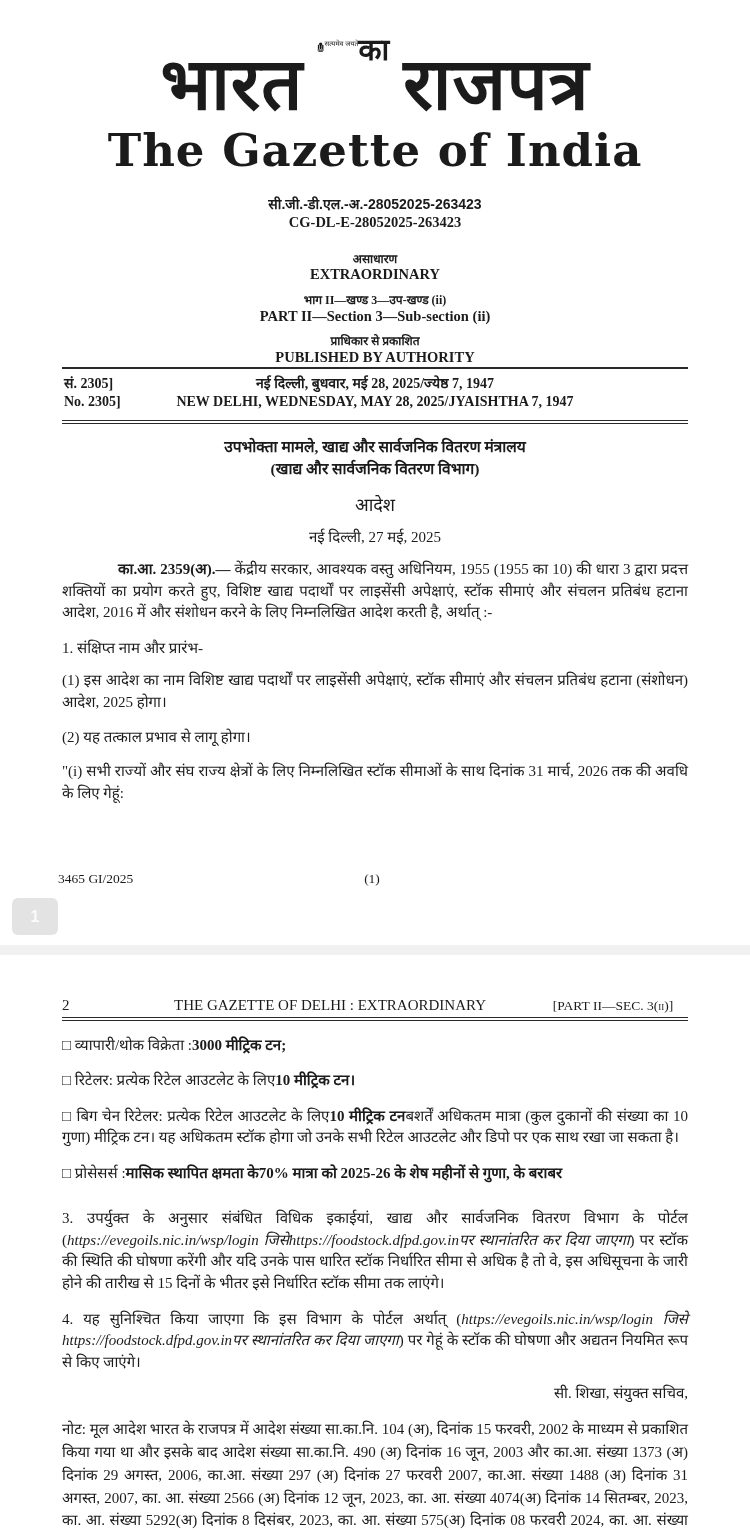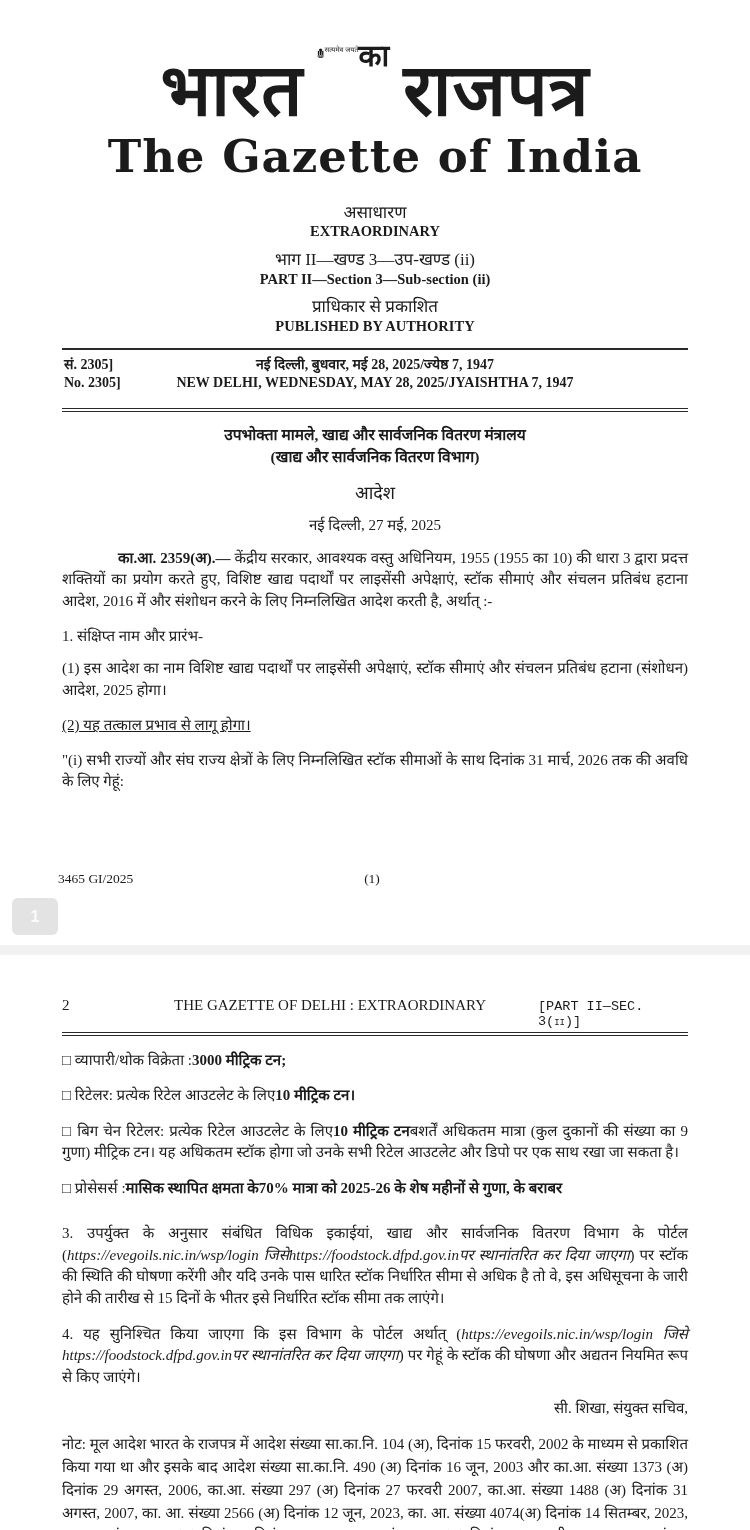--- a/index.html
+++ b/index.html
@@ -11,38 +11,38 @@
   .page{background:#fff;box-sizing:border-box;padding:0 62px;position:relative;overflow:hidden;}
   .page1{height:945px;}
   .page-gap{height:10px;background:#f1f1f1;}
   .page2{height:575px;}
   .page-badge{
     position:absolute;left:12px;top:898px;width:46px;height:37px;background:#e3e3e3;
     border-radius:6px;color:#fbfbfb;display:flex;align-items:center;justify-content:center;
     font:600 16px "Liberation Sans","DejaVu Sans",sans-serif;z-index:6;
   }
   
-  .masthead-row{display:flex;justify-content:center;align-items:flex-start;gap:14px;padding-top:6px;}
+  .masthead-row{display:flex;justify-content:center;align-items:flex-start;gap:14px;padding-top:0;}
   .m-word{font-size:72px;font-weight:bold;line-height:1.05;margin-top:48px;letter-spacing:1px;white-space:nowrap;}
   .m-center{display:flex;align-items:center;width:72px;flex:0 0 auto;}
   .emblem-svg{width:60px;height:96px;display:block;}
   .m-motto{font-size:7px;line-height:1;margin-top:-8px;white-space:nowrap;}
   .m-ka{font-size:30px;font-weight:bold;line-height:1;margin-top:3px;}
   .gazette-title{text-align:center;font-size:45px;font-weight:bold;margin-top:0px;
     font-family:"DejaVu Serif","Liberation Serif",serif;letter-spacing:1px;}
   
   .reg-block{text-align:center;margin-top:18px;line-height:1.3;}
   .reg-hi{font-size:14px;font-weight:600;font-family:"Liberation Sans","DejaVu Sans",sans-serif;}
   .reg-en{font-size:14.5px;font-weight:bold;}
   .issue-block{text-align:center;margin-top:20px;}
   .issue-pair{margin-top:9px;line-height:1.22;}
-  .line-hi{font-size:17px;font-weight:normal;}
+  .line-hi{font-size:12px;font-weight:bold;}
   .line-en{font-size:14.5px;font-weight:bold;}
   
-  .dateline{margin-top:12px;border-top:2px solid #2a2a2a;border-bottom:4px double #2a2a2a;padding:4px 0 12px;}
+  .dateline{margin-top:0;border-top:2px solid #2a2a2a;border-bottom:4px double #2a2a2a;padding:4px 0 5px;}
   .dl-row{position:relative;height:21px;}
   .dl-left{position:absolute;left:2px;top:0;font-size:14px;font-weight:bold;}
   .dl-center{display:block;text-align:center;font-size:14px;font-weight:bold;}
   
   .ministry{text-align:center;margin-top:12px;line-height:1.45;}
   .min-line{font-size:15.5px;font-weight:bold;}
   .min-order{font-size:18px;font-weight:normal;margin-top:11px;}
   .min-date{font-size:15px;margin-top:9px;}
   
   .para{font-size:15px;line-height:1.43;text-align:justify;margin-top:11px;}
@@ -50,21 +50,21 @@
   .bold{font-weight:bold;}
   .italic{font-style:italic;}
   .p1-footer{position:absolute;left:56px;right:62px;bottom:58px;height:16px;font-size:13.5px;}
   .p1-footer .f-left{position:absolute;left:2px;}
   .p1-footer .f-center{position:absolute;left:0;right:0;text-align:center;}
   
   .p2-header{padding-top:42px;border-bottom:4px double #2a2a2a;padding-bottom:3px;
     display:flex;justify-content:space-between;align-items:baseline;}
   .p2-pageno{font-size:15px;flex:0 0 60px;}
   .p2-center{font-size:15px;text-align:center;flex:1;}
-  .p2-right{font-size:13.5px;flex:0 0 150px;text-align:left;font-variant:small-caps;font-family:Liberation Mono, monospace;}
+  .p2-right{font-size:13.5px;flex:0 0 150px;text-align:center;font-variant:small-caps;}
   .bullet{font-size:15px;line-height:1.43;text-align:justify;margin-top:14px;}
   .sign-line{text-align:right;font-size:15px;margin-top:16px;}
   .sign-line2{text-align:right;font-size:15px;margin-top:9px;}
   .note{font-size:15px;line-height:1.52;text-align:justify;margin-top:16px;}
 </style>
 </head>
 <body>
 
 <div class="page page1">
 
@@ -87,20 +87,24 @@
         </g>
       </svg>
       <div class="m-motto">सत्यमेव जयते</div>
       <div class="m-ka">का</div>
     </div>
     <div class="m-word">राजपत्र</div>
   </div>
 
   <div class="gazette-title">The Gazette of India</div>
 
+  <div class="reg-block">
+    <div class="reg-hi">सी.जी.-डी.एल.-अ.-28052025-263423</div>
+    <div class="reg-en">CG-DL-E-28052025-263423</div>
+  </div>
 
   <div class="issue-block">
     <div class="issue-pair">
       <div class="line-hi">असाधारण</div>
       <div class="line-en">EXTRAORDINARY</div>
     </div>
     <div class="issue-pair">
       <div class="line-hi">भाग II—खण्ड 3—उप-खण्ड (ii)</div>
       <div class="line-en">PART II—Section 3—Sub-section (ii)</div>
     </div>
@@ -127,21 +131,21 @@
     <div class="min-order">आदेश</div>
     <div class="min-date">नई दिल्ली, 27 मई, 2025</div>
   </div>
 
   <div class="para p-indent">
     <span class="bold">का.आ. 2359(अ).—</span><span> केंद्रीय सरकार, आवश्यक वस्तु अधिनियम, 1955 (1955 का 10) की धारा 3 द्वारा प्रदत्त शक्तियों का प्रयोग करते हुए, विशिष्ट खाद्य पदार्थों पर लाइसेंसी अपेक्षाएं, स्टॉक सीमाएं और संचलन प्रतिबंध हटाना आदेश, 2016 में और संशोधन करने के लिए निम्नलिखित आदेश करती है, अर्थात् :-</span>
   </div>
 
   <div class="para" style="margin-top:14px;">1. संक्षिप्त नाम और प्रारंभ-</div>
   <div class="para">(1) इस आदेश का नाम विशिष्ट खाद्य पदार्थों पर लाइसेंसी अपेक्षाएं, स्टॉक सीमाएं और संचलन प्रतिबंध हटाना (संशोधन) आदेश, 2025 होगा।</div>
-  <div class="para" style="margin-top:14px;text-decoration:underline;">(2) यह तत्काल प्रभाव से लागू होगा।</div>
+  <div class="para" style="margin-top:14px;">(2) यह तत्काल प्रभाव से लागू होगा।</div>
   <div class="para" style="margin-top:13px;">"(i)  सभी राज्यों और संघ राज्य क्षेत्रों के लिए निम्नलिखित स्टॉक सीमाओं के साथ दिनांक 31 मार्च, 2026 तक की अवधि के लिए गेहूं:</div>
 
   <div class="p1-footer">
     <span class="f-left">3465 GI/2025</span>
     <span class="f-center">(1)</span>
   </div>
 </div>
 
 <div class="page-badge">1</div>
 
@@ -155,21 +159,21 @@
     <span class="p2-right">[PART II—SEC. 3(ii)]</span>
   </div>
 
   <div class="bullet">
     <span>□ व्यापारी/थोक विक्रेता :</span><span class="bold">3000 मीट्रिक टन;</span><span></span>
   </div>
   <div class="bullet">
     <span>□ रिटेलर: प्रत्येक रिटेल आउटलेट के लिए</span><span class="bold">10 मीट्रिक टन।</span><span></span>
   </div>
   <div class="bullet">
-    <span>□ बिग चेन रिटेलर: प्रत्येक रिटेल आउटलेट के लिए</span><span class="bold">10 मीट्रिक टन</span><span>बशर्तें अधिकतम मात्रा (कुल दुकानों की संख्या का 9 गुणा) मीट्रिक टन। यह अधिकतम स्टॉक होगा जो उनके सभी रिटेल आउटलेट और डिपो पर एक साथ रखा जा सकता है।</span>
+    <span>□ बिग चेन रिटेलर: प्रत्येक रिटेल आउटलेट के लिए</span><span class="bold">10 मीट्रिक टन</span><span>बशर्तें अधिकतम मात्रा (कुल दुकानों की संख्या का 10 गुणा) मीट्रिक टन। यह अधिकतम स्टॉक होगा जो उनके सभी रिटेल आउटलेट और डिपो पर एक साथ रखा जा सकता है।</span>
   </div>
   <div class="bullet">
     <span>□ प्रोसेसर्स :</span><span class="bold">मासिक स्थापित क्षमता के70% मात्रा को 2025-26 के शेष महीनों से गुणा, के बराबर</span><span></span>
   </div>
 
   <div class="para" style="margin-top:24px;">
     <span>3.    उपर्युक्त के अनुसार संबंधित विधिक इकाईयां, खाद्य और सार्वजनिक वितरण विभाग के पोर्टल (</span><span class="italic">https://evegoils.nic.in/wsp/login जिसेhttps://foodstock.dfpd.gov.inपर स्थानांतरित कर दिया जाएगा</span><span>) पर स्टॉक की स्थिति की घोषणा करेंगी और यदि उनके पास धारित स्टॉक निर्धारित सीमा से अधिक है तो वे, इस अधिसूचना के जारी होने की तारीख से 15 दिनों के भीतर इसे निर्धारित स्टॉक सीमा तक लाएंगे।</span>
   </div>
 
   <div class="para" style="margin-top:15px;">

